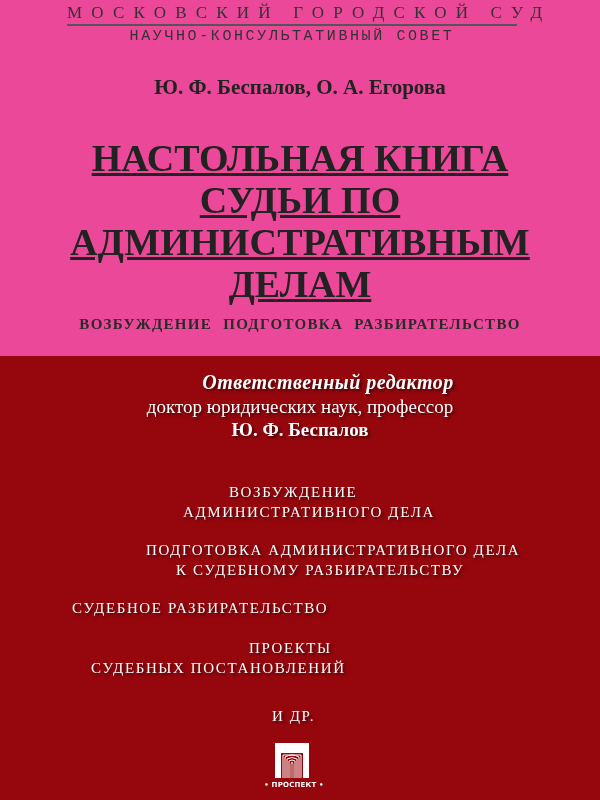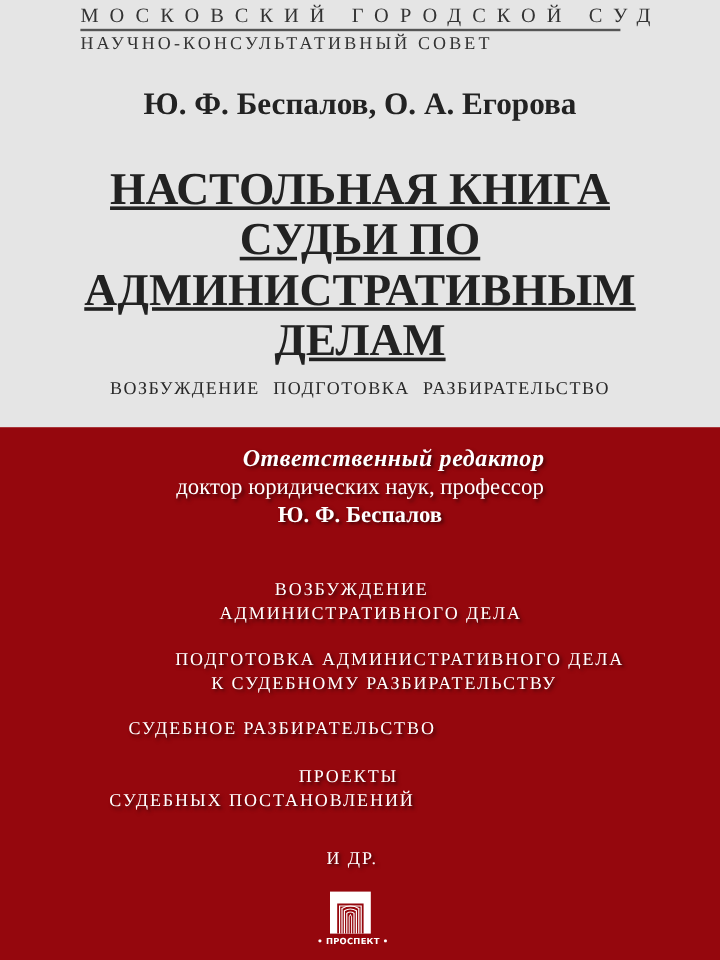--- a/index.html
+++ b/index.html
@@ -1,48 +1,48 @@
 <!DOCTYPE html>
 <html><head>
   <meta charset="utf-8">
   <style>
     html, body { margin: 0; padding: 0; }
     body {
       width: 600px; height: 800px; overflow: hidden; position: relative;
       background: #ffffff;
       font-family: "Liberation Serif", "DejaVu Serif", serif;
     }
-    .top { position: absolute; left: 0; top: 0; width: 600px; height: 356px; background: #e5e5e5; }
+    .top { position: absolute; left: 0; top: 0; width: 600px; height: 356px; background: #ec4899; }
     .bottom { position: absolute; left: 0; top: 356px; width: 600px; height: 444px; background: #95070d; }
 
     .publisher-line1 {
       position: absolute; left: 67px; top: 3px; width: 450px;
       font-size: 17px; letter-spacing: 9.2px; color: #333; text-align: center;
       white-space: nowrap; line-height: 20px;
     }
     .publisher-rule {
       position: absolute; left: 67px; top: 24px; width: 450px; height: 2px; background: #555;
     }
     .publisher-line2 {
       position: absolute; left: 67px; top: 27px; width: 450px;
-      font-size: 15px; letter-spacing: 2.6px; color: #333; 
-      white-space: nowrap; line-height: 20px;
+      font-size: 15px; letter-spacing: 2.6px; color: #333; text-align: center;
+      white-space: nowrap; line-height: 20px; font-family: Liberation Mono, monospace;
     }
     .authors {
       position: absolute; left: 0; top: 74px; width: 600px; text-align: center;
-      font-size: 26px; font-weight: bold; color: #222; line-height: 26px;
+      font-size: 21px; font-weight: bold; color: #222; line-height: 26px;
     }
     .title {
       position: absolute; left: 0; top: 137px; width: 600px; text-align: center;
       font-size: 38px; font-weight: bold; color: #222; line-height: 42px; text-decoration: underline;
     }
     .title div { white-space: nowrap; }
     .subtitle {
       position: absolute; left: 0; top: 314px; width: 600px; text-align: center;
-      font-size: 15px; font-weight: normal; color: #2a2a2a; letter-spacing: 1.3px; line-height: 20px;
+      font-size: 15px; font-weight: bold; color: #2a2a2a; letter-spacing: 1.3px; line-height: 20px;
       word-spacing: 6px; white-space: nowrap;
     }
 
     .red-text { color: #ffffff; text-shadow: 2px 2px 3px rgba(0,0,0,0.55); text-align: center; position: absolute; left: 0; width: 600px; }
     .editor-role { top: 370px; font-size: 20px; font-weight: bold; font-style: italic; line-height: 24px; letter-spacing: 0.5px; margin-left: 28px; }
     .editor-degree { top: 395px; font-size: 19px; line-height: 24px; }
     .editor-name { top: 418px; font-size: 19px; font-weight: bold; line-height: 24px; }
 
     .contents { position: absolute; left: 0; top: 482px; width: 600px; }
     .contents .item {
@@ -93,21 +93,21 @@
 <div class="contents">
   <div class="item item-1">
     <span class="line" style="padding-left:229px">ВОЗБУЖДЕНИЕ</span>
     <span class="line" style="padding-left:183px">АДМИНИСТРАТИВНОГО ДЕЛА</span>
   </div>
   <div class="item item-2">
     <span class="line" style="padding-left:134px">ПОДГОТОВКА АДМИНИСТРАТИВНОГО ДЕЛА</span>
     <span class="line" style="padding-left:164px">К СУДЕБНОМУ РАЗБИРАТЕЛЬСТВУ</span>
   </div>
   <div class="item item-3">
-    <span class="line" style="padding-left:107px">СУДЕБНОЕ РАЗБИРАТЕЛЬСТВО</span>
+    <span class="line" style="padding-left:72px">СУДЕБНОЕ РАЗБИРАТЕЛЬСТВО</span>
   </div>
   <div class="item item-4">
     <span class="line" style="padding-left:249px">ПРОЕКТЫ</span>
     <span class="line" style="padding-left:91px">СУДЕБНЫХ ПОСТАНОВЛЕНИЙ</span>
   </div>
   <div class="item item-5">
     <span class="line" style="padding-left:272px">И ДР.</span>
   </div>
 </div>
 

